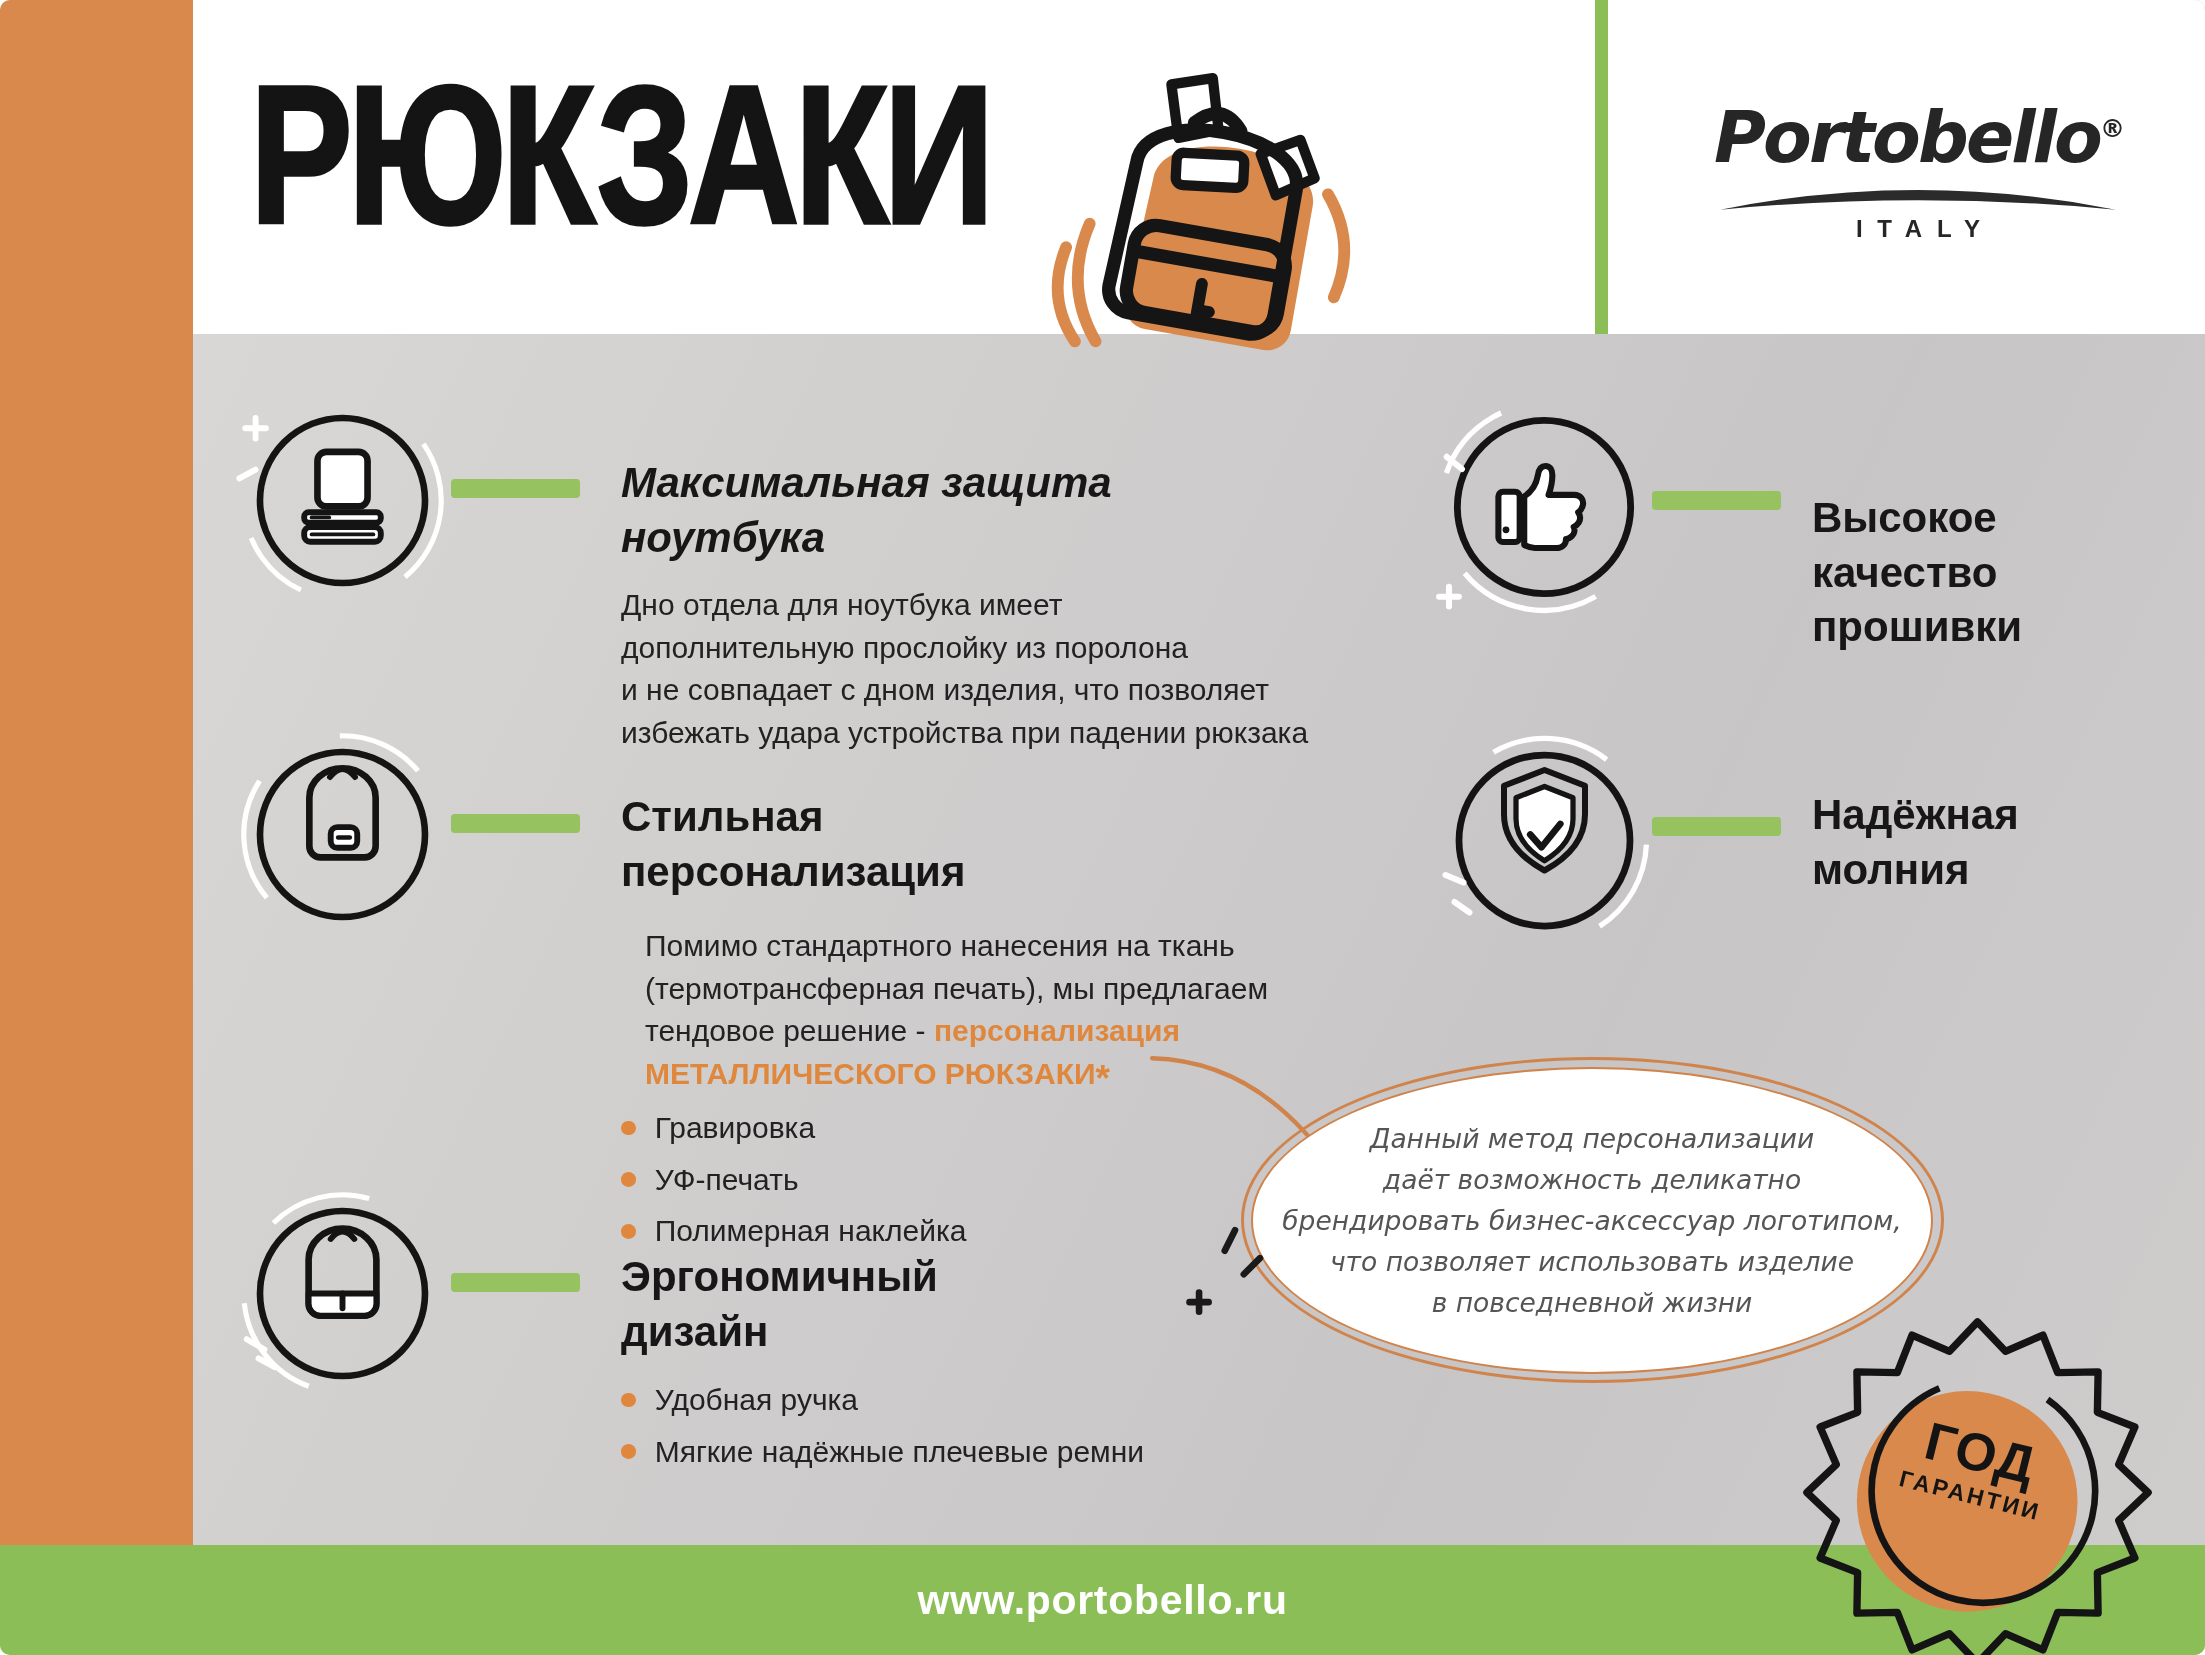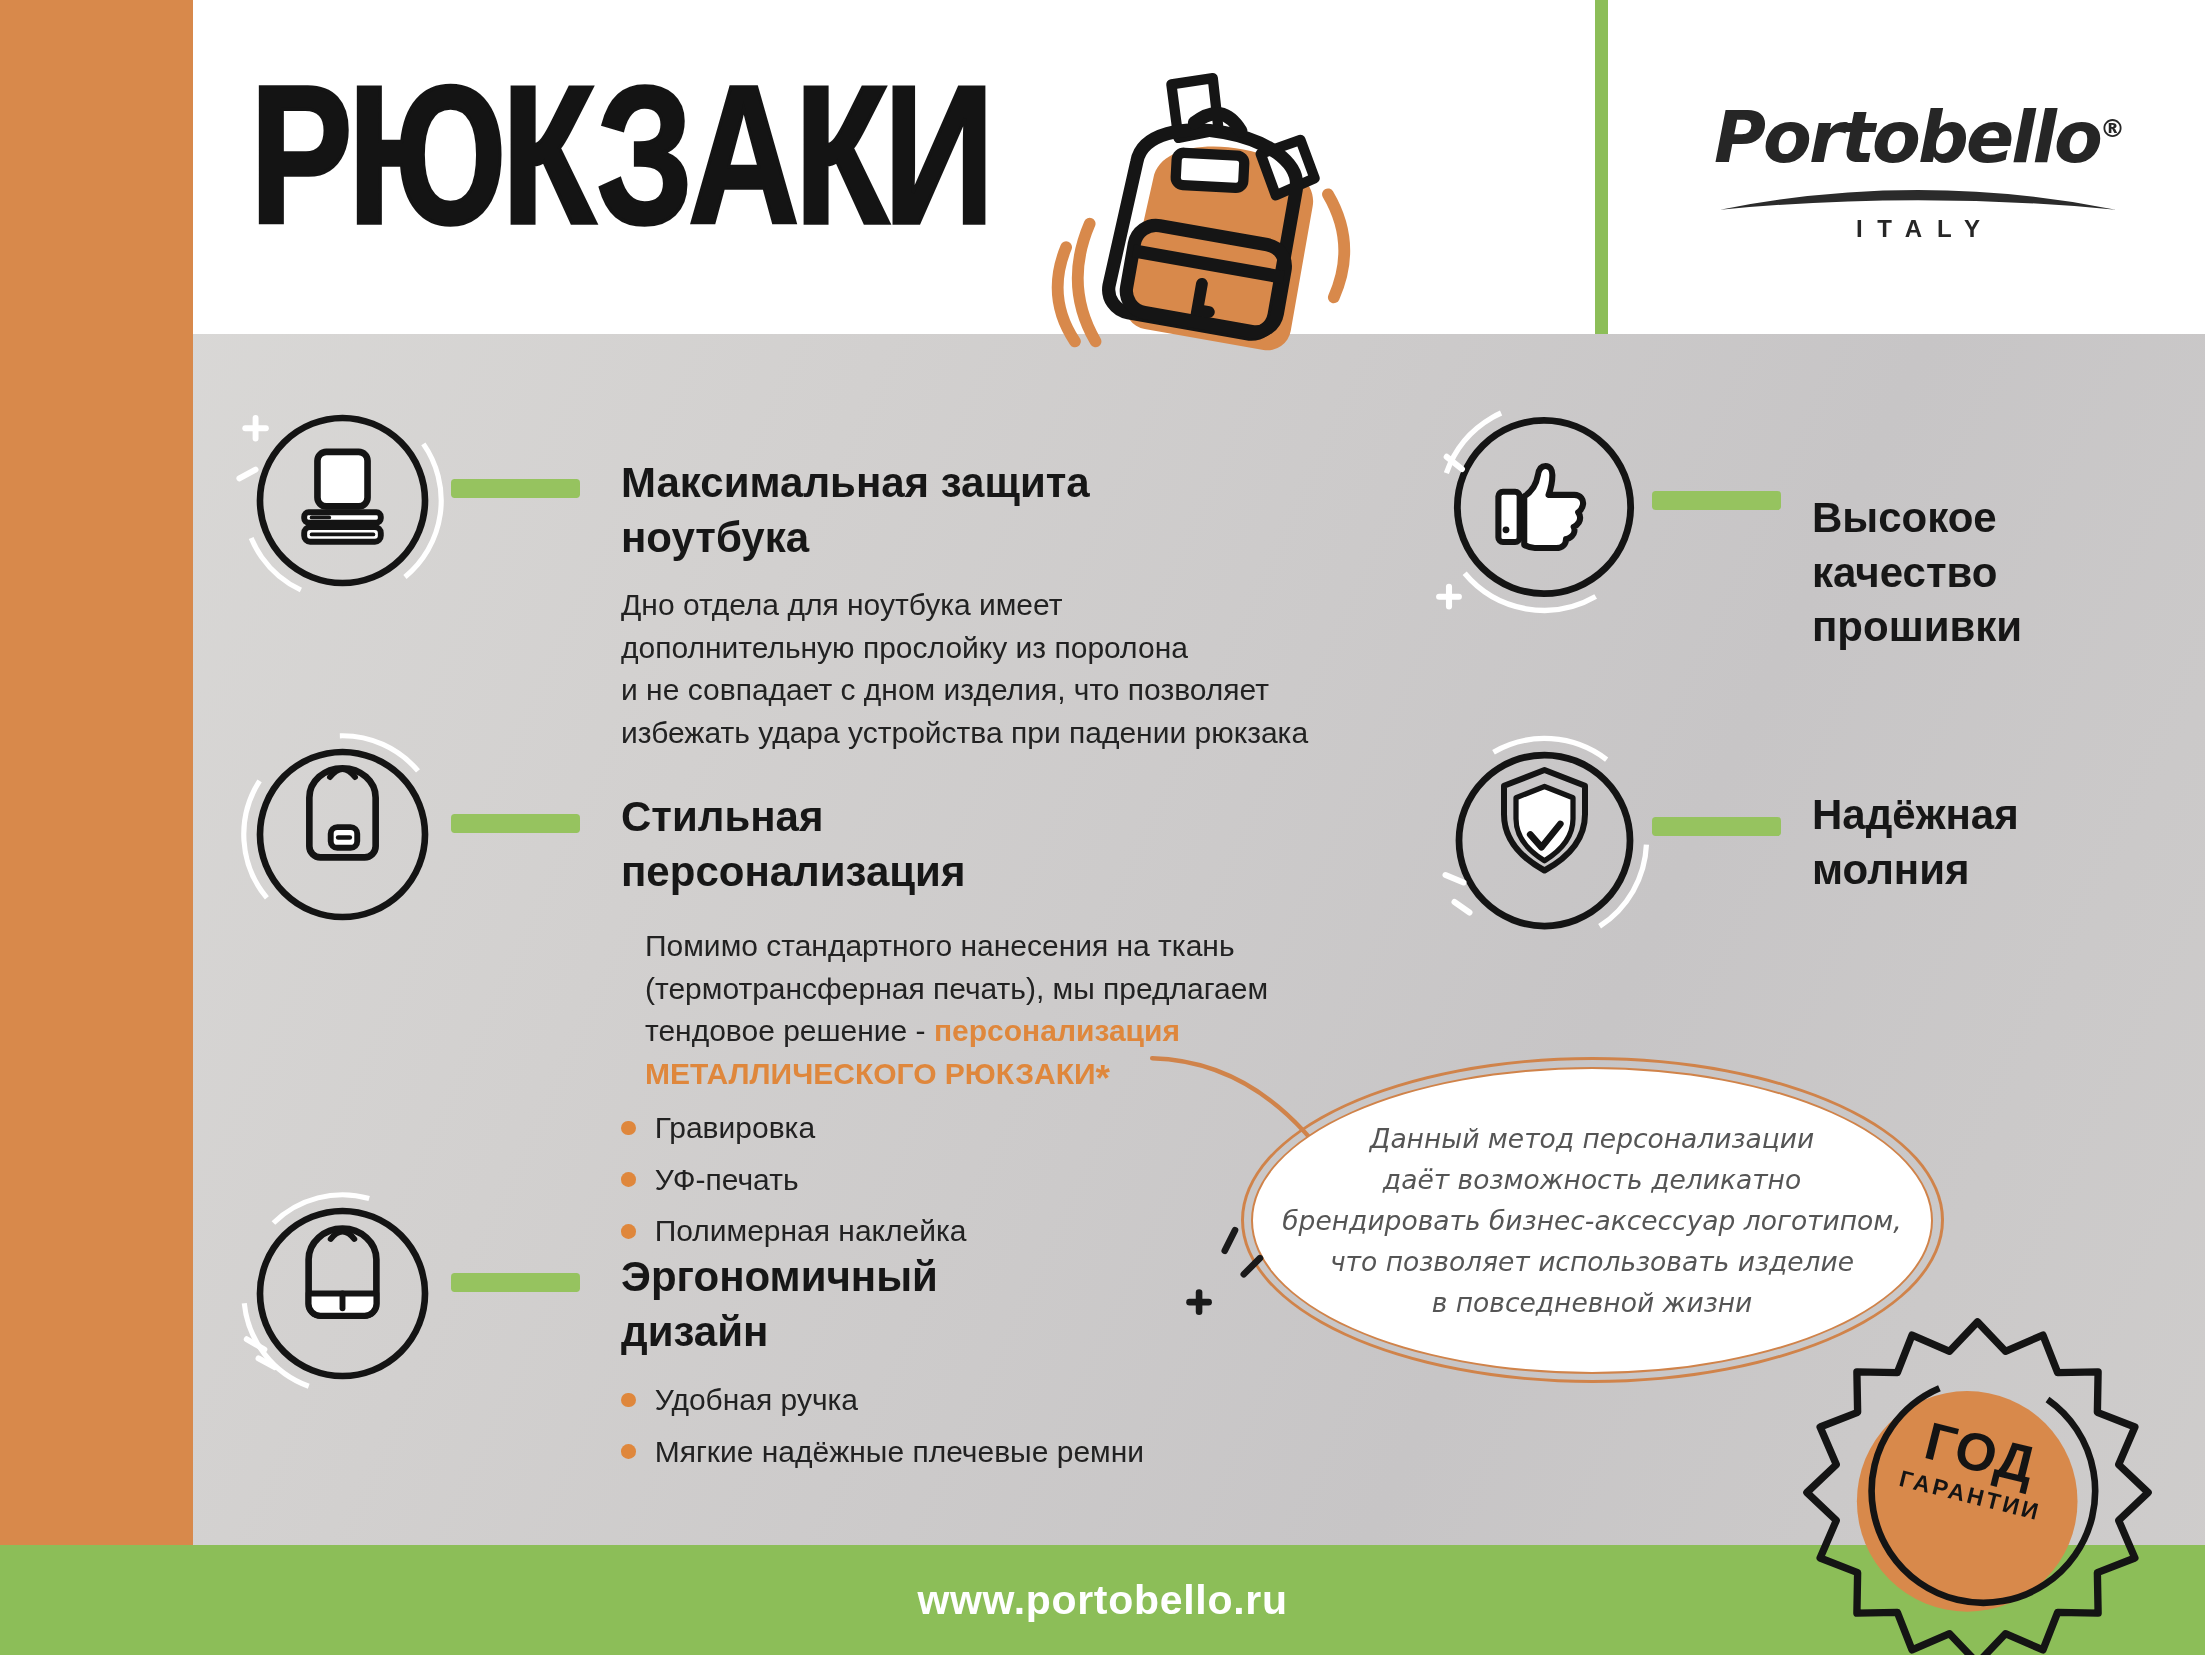--- a/index.html
+++ b/index.html
@@ -1,18 +1,18 @@
 <!DOCTYPE html>
 <html style="font-size:11.8px"><head>
 <meta charset="utf-8">
 <style>
   html,body{margin:0;padding:0;}
   .page{position:relative;width:2205px;height:1655px;overflow:hidden;
         font-family:"Liberation Sans",sans-serif;
-        background:linear-gradient(115deg,#dcdbd9 0%,#d2d0cf 35%,#c7c5c6 70%,#cfcdcc 100%);}
+        background:linear-gradient(115deg,#dcdbd9 0%,#d2d0cf 35%,#c7c5c6 70%,#cfcdcc 100%);border-radius:10px;}
   .abs{position:absolute;}
 
   
   .orange-bar{left:0;top:0;width:193px;height:1551px;background:#d8894b;}
   .header-band{left:193px;top:0;width:2013px;height:334px;background:#ffffff;}
   .green-stripe{left:1595px;top:0;width:12.5px;height:334px;background:#8cbe58;}
   .main-title{left:250px;top:44px;height:221px;display:flex;align-items:center;
       font-size:197px;font-weight:900;color:#141414;letter-spacing:-5.9px;
       transform:scaleX(0.78);transform-origin:left center;-webkit-text-stroke:3.7px #141414;white-space:nowrap;}
 
@@ -98,21 +98,21 @@
         <path d="M32,38 v28"></path>
         <path d="M10,120 l22,-12"></path>
     </g>
     <rect x="116" y="84" width="68" height="74" rx="12" fill="#ffffff" stroke="#141414" stroke-width="9"></rect>
     <rect x="98" y="166" width="104" height="14" rx="6" fill="#ffffff" stroke="#141414" stroke-width="8"></rect>
     <path d="M108,173 h24" stroke="#141414" stroke-width="5" stroke-linecap="round"></path>
     <rect x="98" y="186" width="104" height="20" rx="8" fill="#ffffff" stroke="#141414" stroke-width="8"></rect>
     <path d="M108,196 h84" stroke="#141414" stroke-width="5" stroke-linecap="round"></path>
   </svg>
   <div class="abs green-dash" style="left:451px;top:479px;"></div>
-  <div class="abs sec-title" style="left:621px;top:456px;">
+  <div class="abs sec-title" style="left:621px;top:456px;font-style:italic;">
     <div>Максимальная защита</div>
     <div>ноутбука</div>
   </div>
   <div class="abs body-text" style="left:621px;top:584px;">
     <div>Дно отдела для ноутбука имеет</div>
     <div>дополнительную прослойку из поролона</div>
     <div>и не совпадает с дном изделия, что позволяет</div>
     <div>избежать удара устройства при падении рюкзака</div>
   </div>
 

